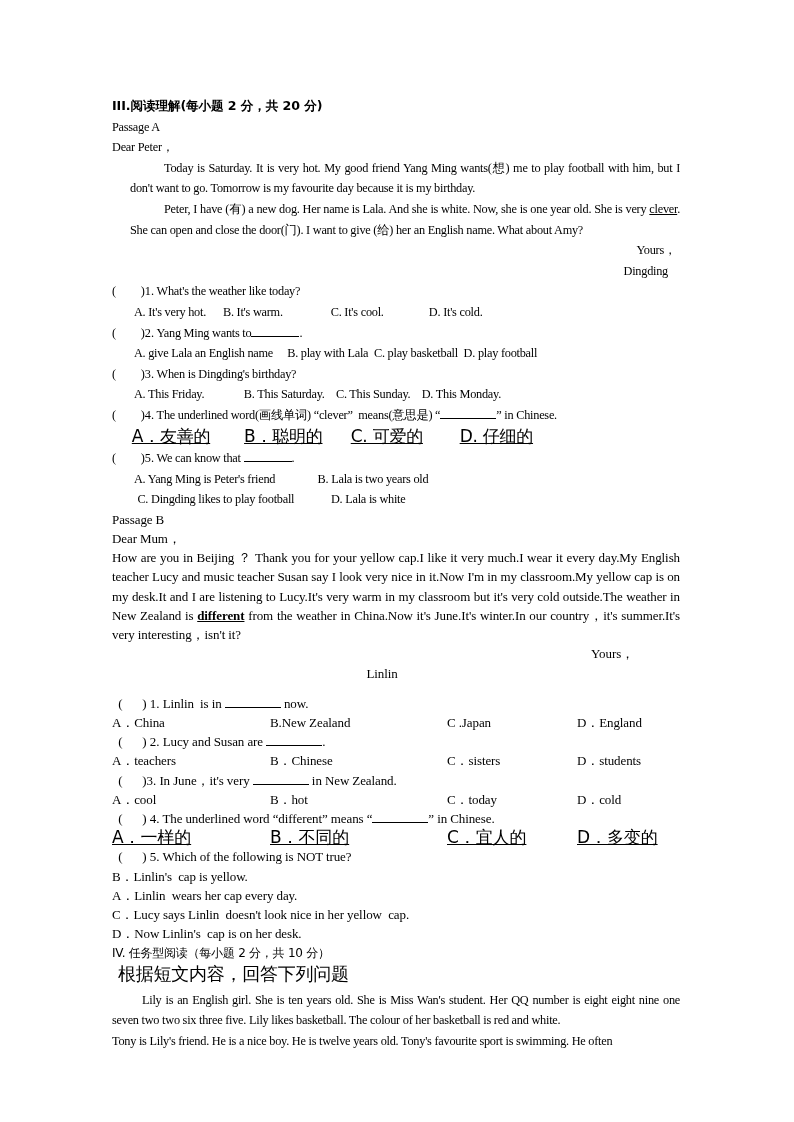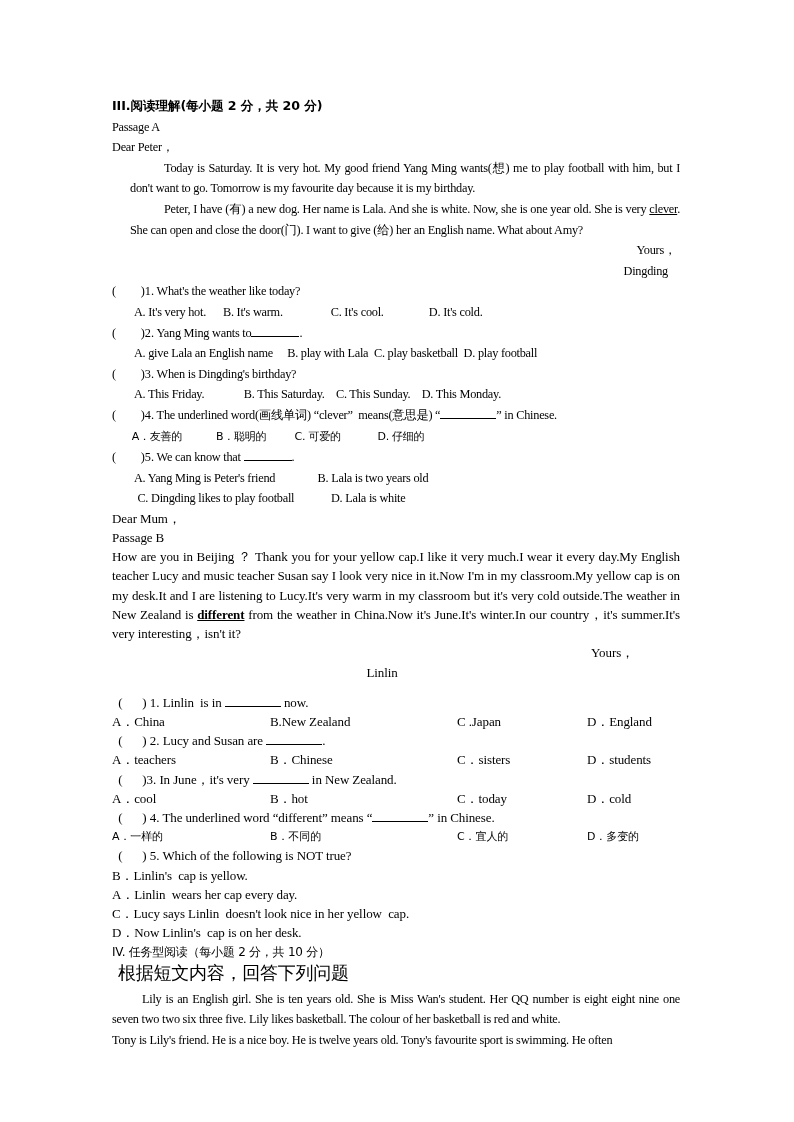--- a/index.html
+++ b/index.html
@@ -84,35 +84,35 @@
   .secB .sig   { text-align: right; padding-right: 46px; }
   .secB .sig2  { text-align: center; padding-right: 28px; }
   .secB .q-line { white-space: pre; }
   .secB .opt-row {
     display: flex;
     white-space: pre;
   }
   .secB .opt-row > span { display: inline-block; }
   .col1 { width: 158px; }
   .col2 { width: 177px; }
-  .col3 { width: 130px; margin-left: 10px; }
+  .col3 { width: 130px; }
 
   .gap-b { height: 11px; }
   .gap-s { height: 5px; }
 
   .secC {
     font-family: "Liberation Serif", "DejaVu Serif", serif;
     font-size: 12.3px;
     line-height: 20.6px;
     letter-spacing: -0.25px;
   }
   .secC p { margin: 0; }
   .secC .body-para { text-indent: 30px; text-align: justify; }
 
-  .cjk { font-family: "DejaVu Sans", "Liberation Sans", sans-serif; font-size: 11px; }
+  .cjk { font-family: "DejaVu Sans", "Liberation Sans", sans-serif; font-size: 17px; text-decoration: underline; }
   .hdr-cjk { font-family: "DejaVu Sans", "Liberation Sans", sans-serif; }
 </style>
 </head>
 <body>
 
 <div class="page">
   <div class="content">
 
     <div class="secA">
       <p class="hdr hdr-cjk">III.阅读理解(每小题 2 分，共 20 分)</p>
@@ -138,22 +138,22 @@
 
       <p class="q-line"><span class="paren">(        )4.</span><span> The underlined word(画线单词) “clever”  means(意思是) “</span><span class="blank b-lg"></span><span>” in Chinese.</span></p>
       <p class="opt-line">       <span class="cjk">A．友善的</span>            <span class="cjk">B．聪明的</span>          <span class="cjk">C. 可爱的</span>             <span class="cjk">D. 仔细的</span></p>
 
       <p class="q-line"><span class="paren">(        )5.</span><span> We can know that </span><span class="blank b-md"></span><span>.</span></p>
       <p class="opt-line">        <span>A. Yang Ming is Peter's friend</span>               <span>B. Lala is two years old</span></p>
       <p class="opt-line">         <span>C. Dingding likes to play football</span>             <span>D. Lala is white</span></p>
     </div>
 
     <div class="secB">
+      <p>Passage B</p>
       <p>Dear Mum，</p>
-      <p>Passage B</p>
 
       <p class="letter"><span>How are you in Beijing ？ Thank you for your yellow cap.I like it very much.I wear it every day.My English teacher Lucy and music teacher Susan say I look very nice in it.Now I'm in my classroom.My yellow  cap is  on  my  desk.It and  I  are  listening  to  Lucy.It's very  warm  in  my classroom but it's very cold outside.The weather in New Zealand is </span><u class="ul"><b>different</b></u><span> from the weather in China.Now it's June.It's winter.In our country，it's summer.It's very interesting，isn't it?</span></p>
 
       <p class="sig">Yours，</p>
       <p class="sig2">Linlin</p>
 
       <div class="gap-b"></div>
 
       <p class="q-line">  <span class="paren">(      ) 1.</span><span> Linlin  is in </span><span class="blank b-lg"></span><span> now.</span></p>
       <div class="opt-row"><span class="col1">A．China</span><span class="col2">B.New Zealand</span><span class="col3">C .Japan</span><span>D．England</span></div>

